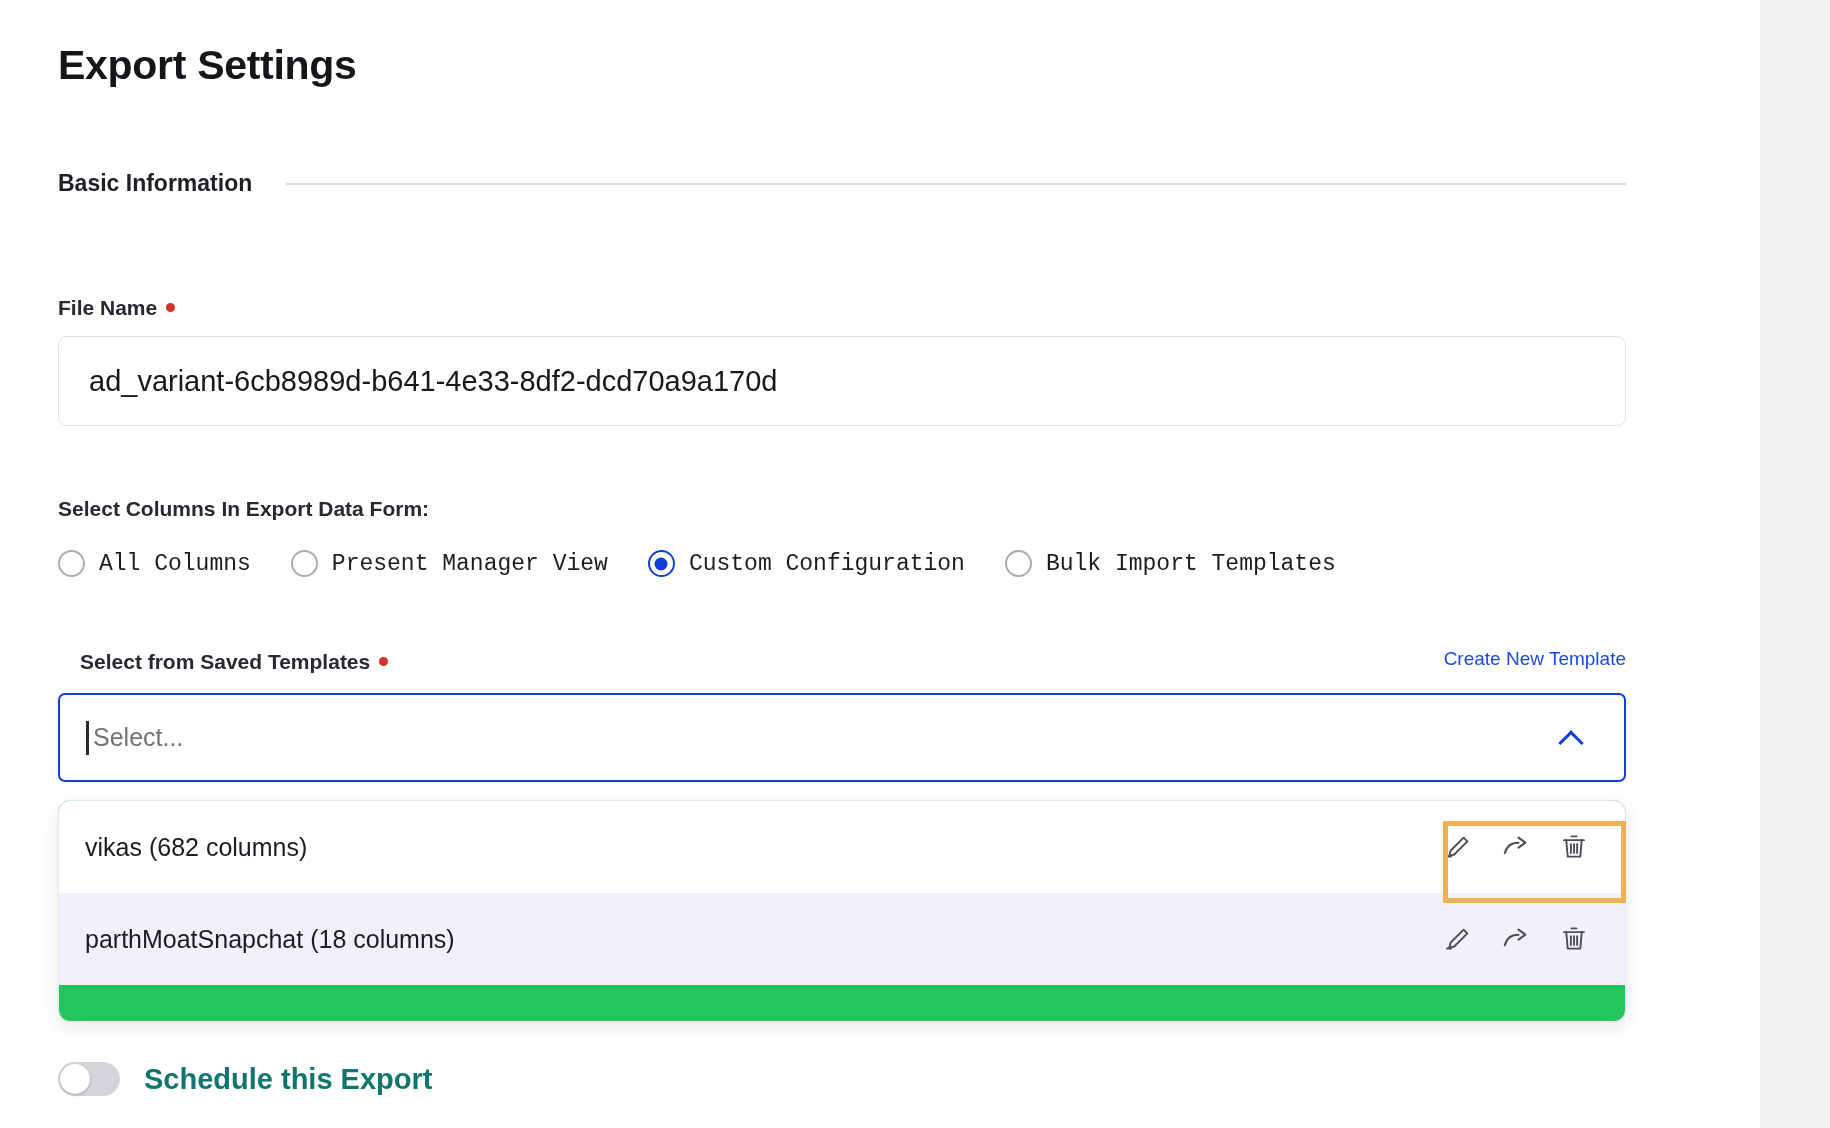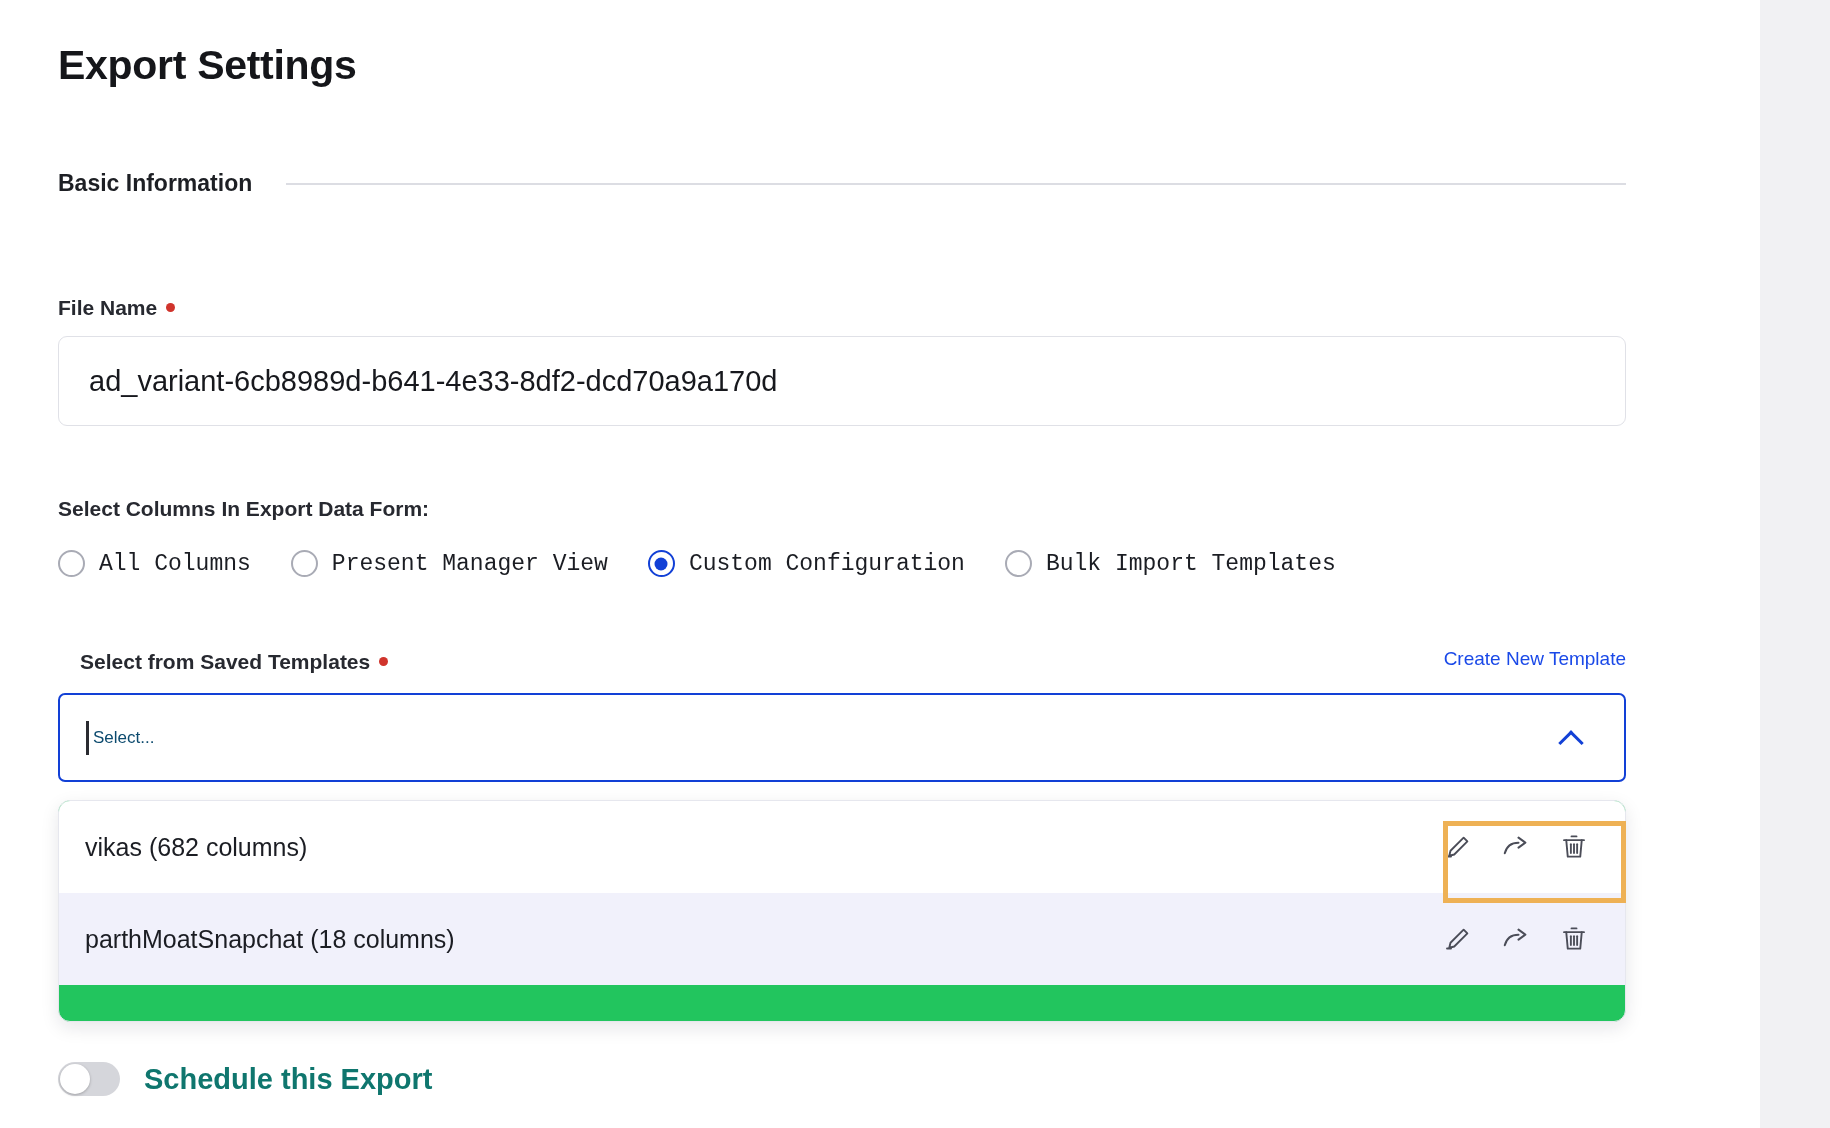--- a/index.html
+++ b/index.html
@@ -155,22 +155,22 @@
     padding: 0 26px;
   }
   .select-caret-wrap {
     position: relative;
     width: 3px; height: 34px;
     background: #2a2b31;
     margin-right: 4px;
     flex: 0 0 auto;
   }
   .select-placeholder {
-    font-size: 17px;
-    color: #0c4a6e;
+    font-size: 25px;
+    color: #737373;
     flex: 1 1 auto;
   }
   .chev {
     width: 24px; height: 24px;
     position: relative;
     flex: 0 0 auto;
     margin-right: 14px;
   }
   .chev::before {
     content: "";

